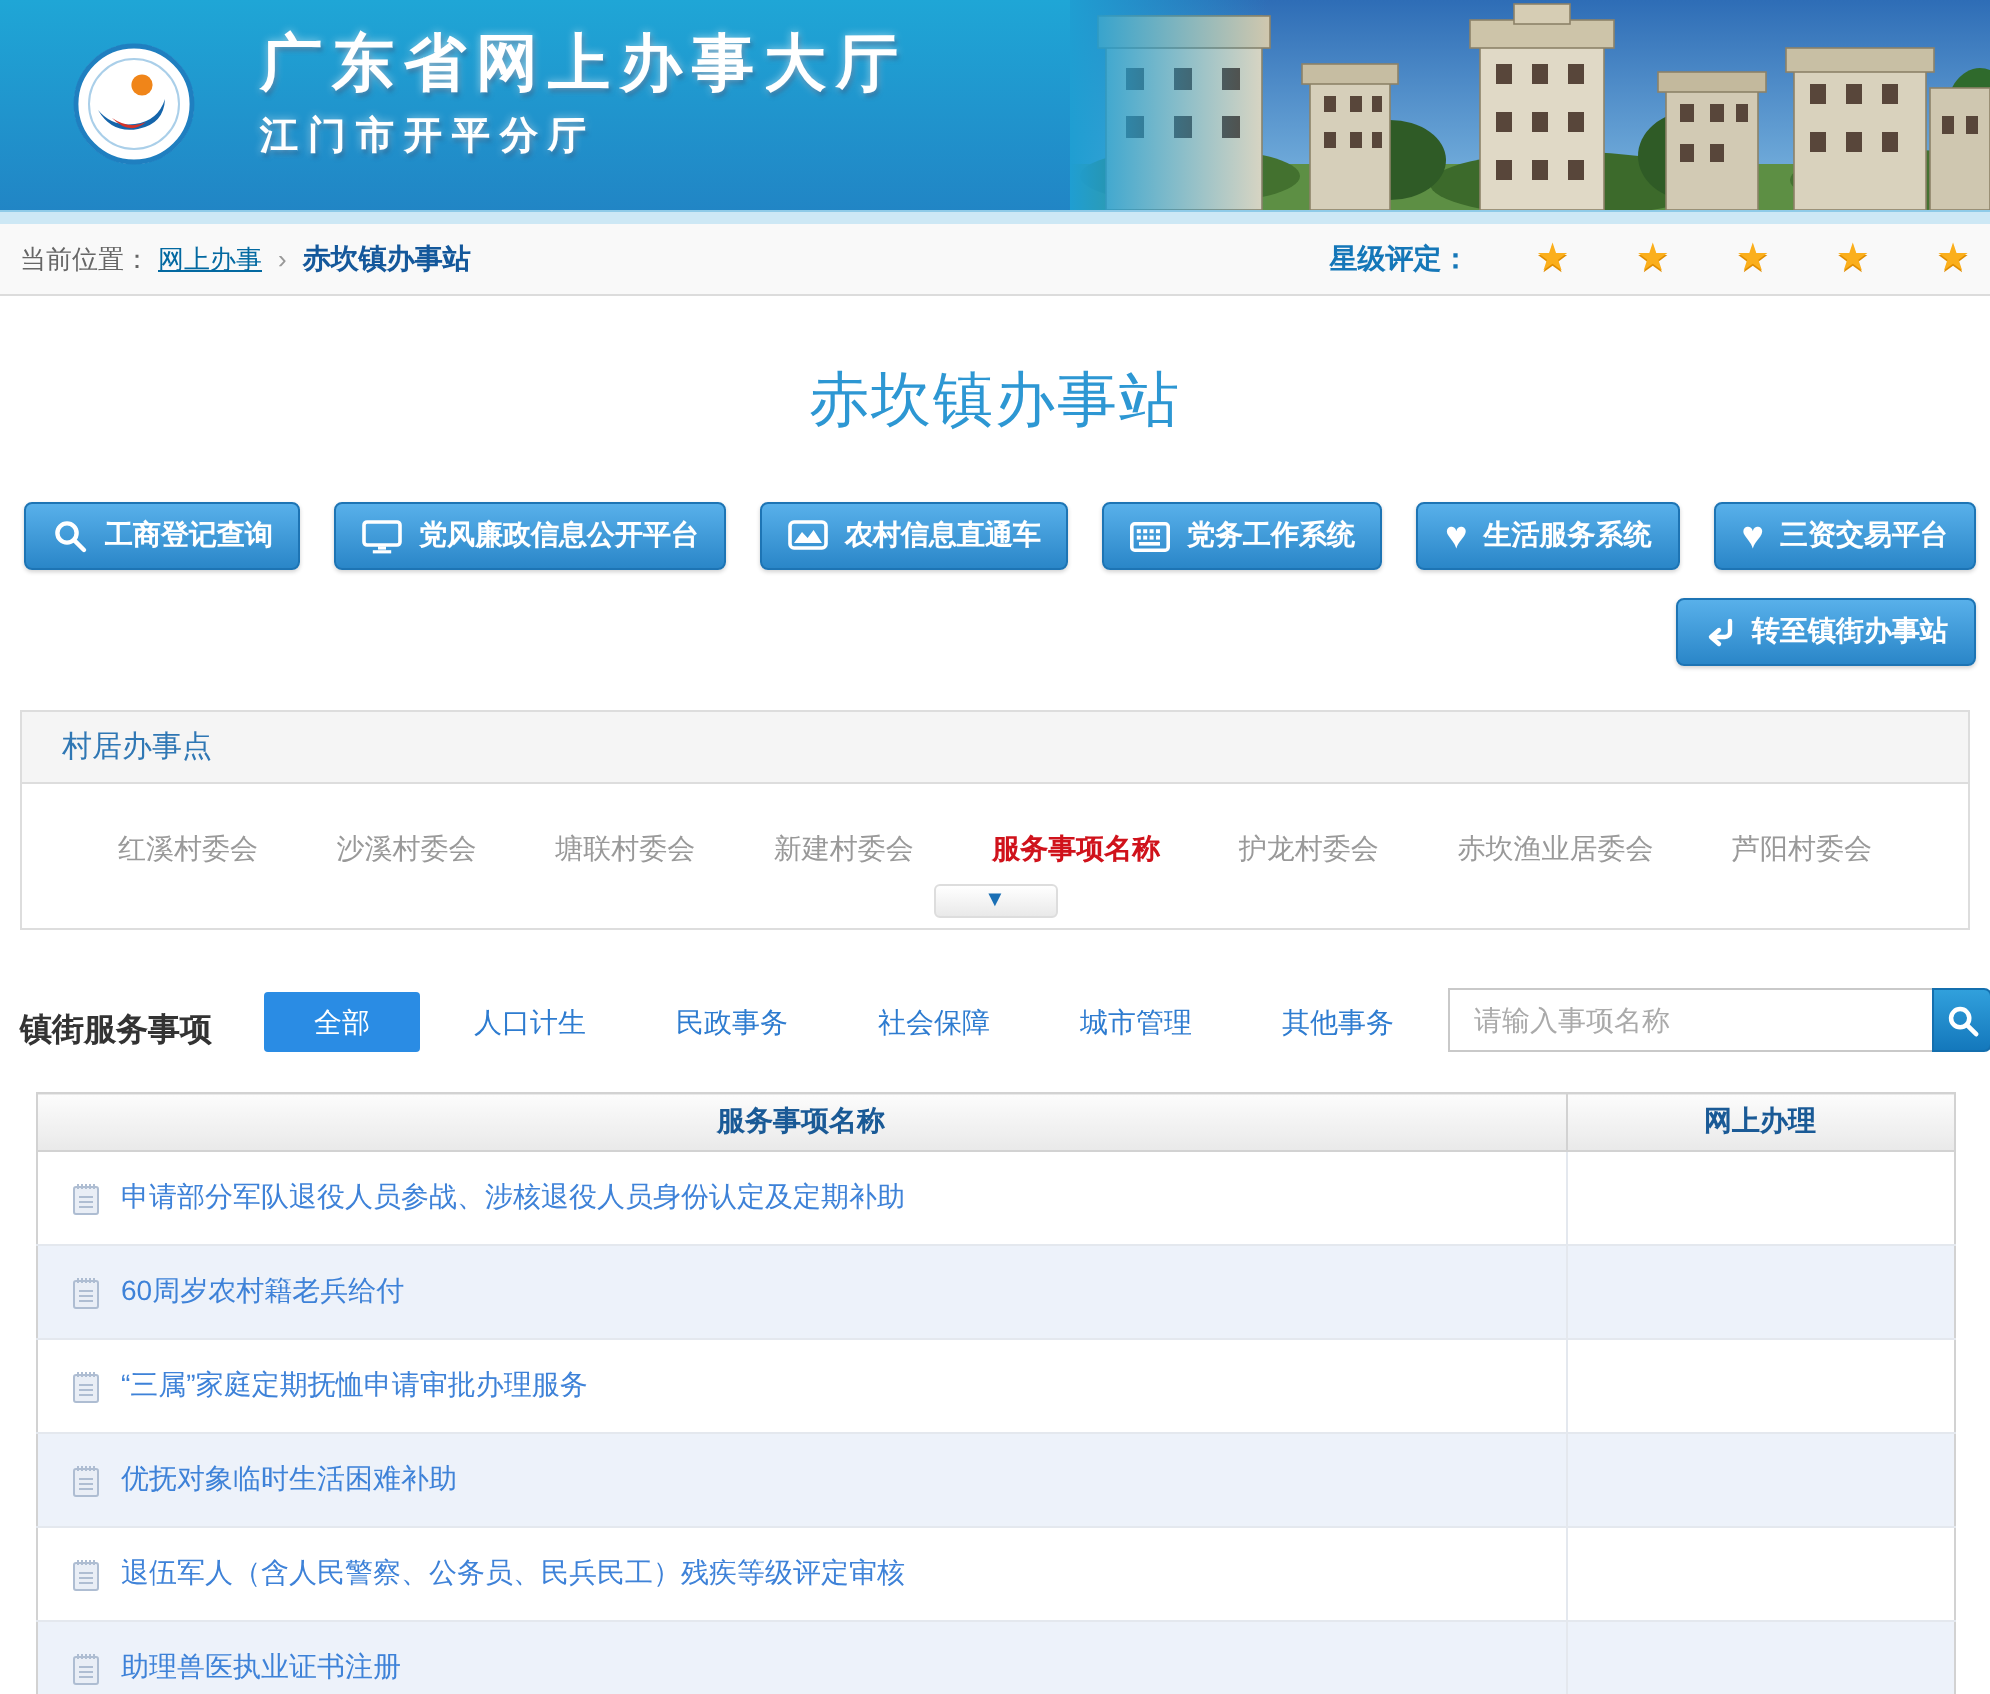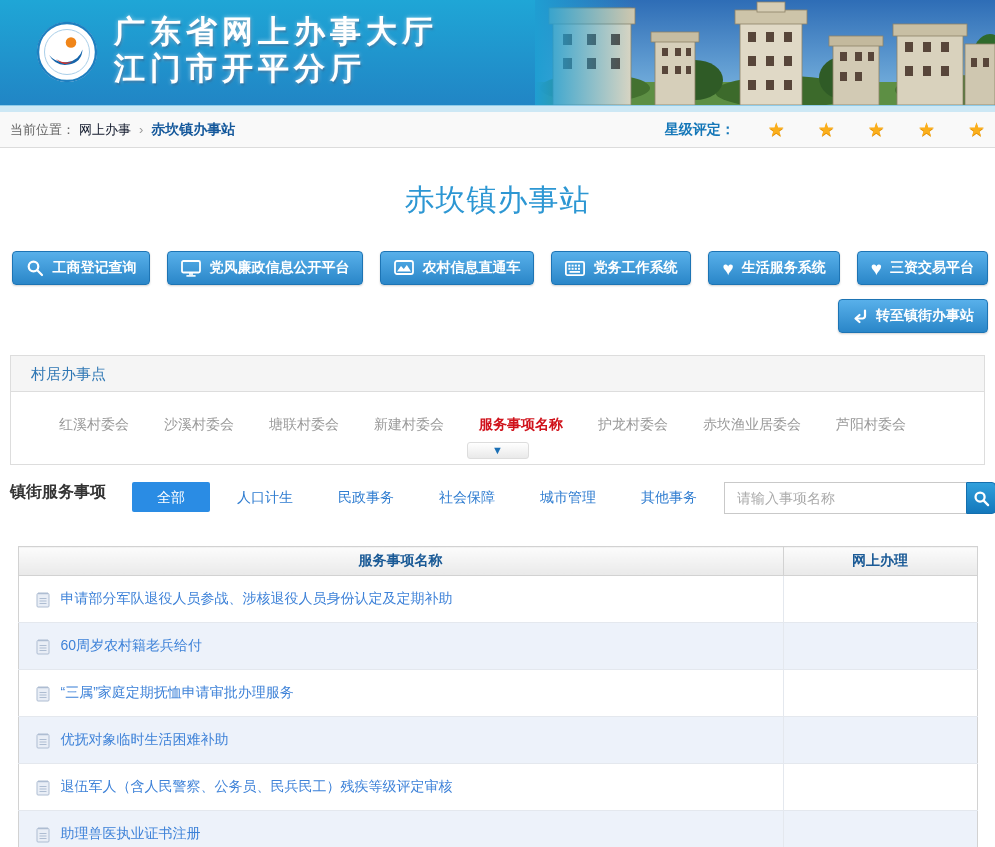--- a/index.html
+++ b/index.html
@@ -17,30 +17,30 @@
     overflow: hidden;
   }
   .header-strip {
     position: absolute; left:0; right:0; bottom:0; height:7px;
     background:#cde8f5; border-top:1px solid #8fcbe8;
   }
   .header-photo { position:absolute; top:0; right:0; width:460px; height:105px; }
   .brand { position: absolute; left: 36px; top: 13px; display: flex; align-items: center; z-index: 2; }
   .logo { width: 62px; height: 62px; margin-right: 16px; margin-top: 4px; }
   .brand-text { color: #fff; font-weight: bold; letter-spacing: 5px;
-    text-shadow: 0 0 4px rgba(255,255,255,.55), 1px 2px 2px rgba(10,70,120,.55); }
+    text-shadow: 0 0 4px rgba(255,255,255,.55), 1px 2px 2px rgba(10,70,120,.55); margin-left: 16px; }
   .brand-line1 { font-size: 31px; line-height: 38px; }
-  .brand-line2 { font-size: 31px; line-height: 36px; }
+  .brand-line2 { font-size: 19px; line-height: 36px; }
 
   
   .crumb-bar {
     height: 36px; background: #f9f9f9; border-bottom: 1px solid #dcdcdc;
     display: flex; align-items: center; padding: 0 10px; font-size: 13px; color: #666;
   }
-  .crumb-parent { color: #0f172a; margin: 0 4px; }
+  .crumb-parent { color: #0369a1; margin: 0 4px; text-decoration: underline; }
   .crumb-sep { color: #999; margin: 0 4px; }
   .crumb-current { color: #14589b; font-weight: bold; font-size: 14px; margin-left: 4px; }
   .rating { margin-left: auto; display: flex; align-items: center; gap: 31px; }
   .rating-label { color: #1577b8; font-weight: bold; font-size: 14px; }
   .star { color: #fbaf1c; font-size: 19px; line-height: 19px; margin-left: 2px;
     text-shadow: 0 1px 0 #e08d00; cursor: pointer; }
 
   
   .page-title {
     margin-top: 32px; text-align: center;
@@ -63,35 +63,35 @@
   
   .panel {
     margin: 22px 10px 0 10px; border: 1px solid #ddd; background: #fff;
   }
   .panel-head {
     height: 36px; line-height: 36px; background: #f5f5f5;
     border-bottom: 1px solid #ddd; padding-left: 20px;
     color: #2f77b4; font-size: 15px;
   }
   .panel-body { position: relative; padding: 24px 48px 30px 48px; }
-  .village-list { display: flex; justify-content: flex-start; gap: 35px; }
+  .village-list { display: flex; justify-content: space-between; gap: 35px; }
   .village-link { color: #999; font-size: 14px; }
   .village-link.active { color: #d0121b; font-weight: bold; }
   .expander {
     position: absolute; left: 50%; bottom: 5px; transform: translateX(-50%);
     width: 62px; height: 17px; border: 1px solid #ddd; border-radius: 3px;
     background: linear-gradient(#ffffff, #e9e9e9);
     display: flex; align-items: center; justify-content: center;
     cursor: pointer; color: #1a6fb5; font-size: 11px; line-height: 11px;
   }
 
   
   .services-row {
     margin: 17px 10px 0 10px; height: 44px;
-    display: flex; align-items: flex-start;
+    display: flex; align-items: flex-end;
   }
   .services-title { font-size: 16px; font-weight: bold; color: #333; margin-right: 26px; white-space: nowrap; }
   .tabs { display: flex; align-items: center; }
   .tab {
     padding: 0 18px; height: 30px; line-height: 30px; margin-right: 9px;
     color: #2e7cd0; font-size: 14px; border-radius: 2px; cursor: pointer; white-space: nowrap;
   }
   .tab.active { background: #2a8ce4; color: #fff; padding: 0 25px; }
   .searchbox { margin-left: auto; display: flex; align-items: stretch; }
   .search-input {

